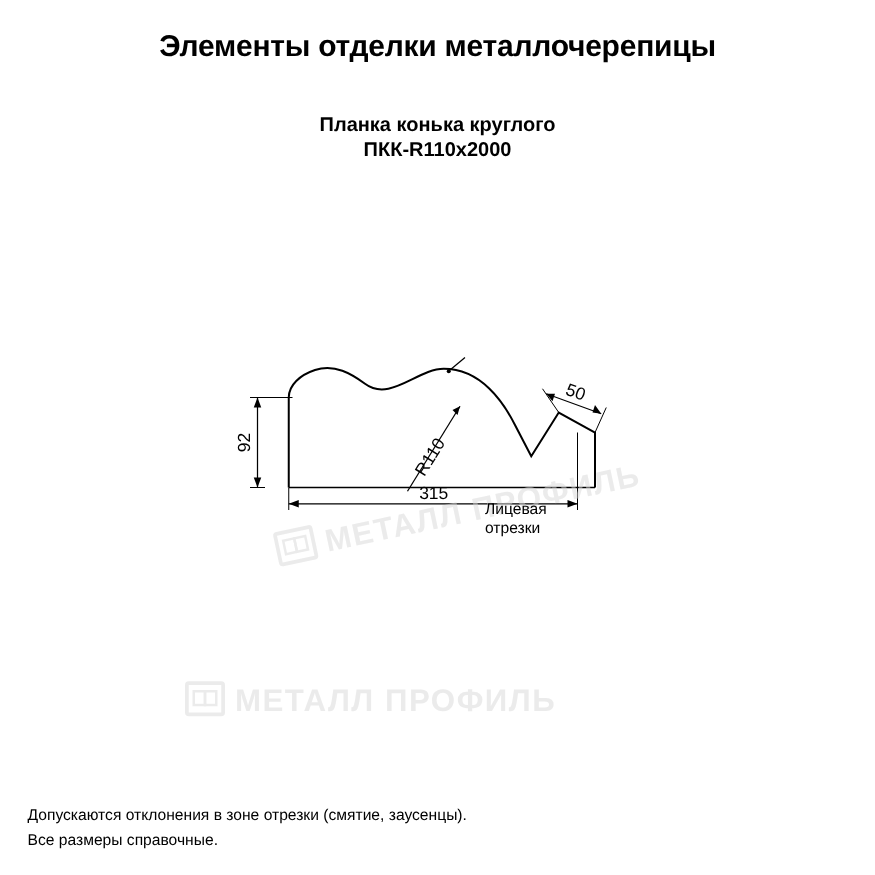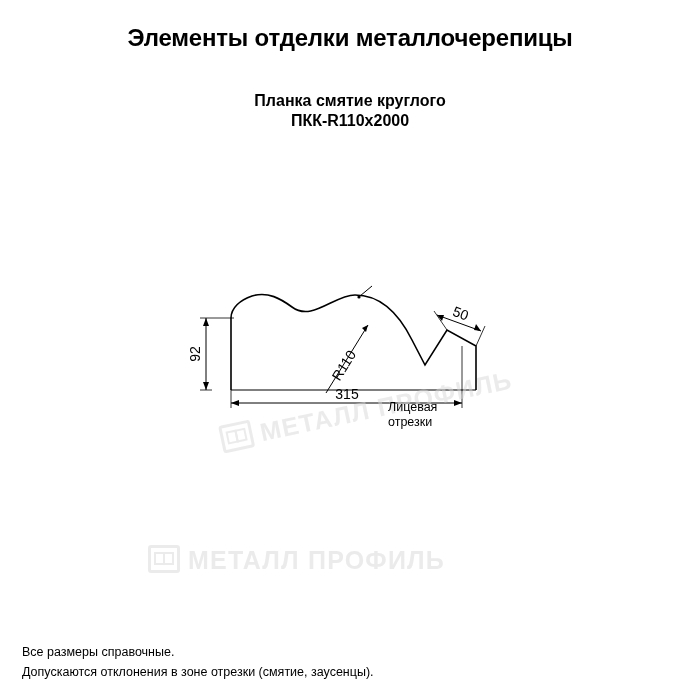--- a/index.html
+++ b/index.html
@@ -128,21 +128,21 @@
     font-size: 14px;
     fill: #000000;
   }
 </style>
 </head>
 <body>
 
 <div class="page">
 
   <div class="title">Элементы отделки металлочерепицы</div>
-  <div class="subtitle1">Планка смятие круглого</div>
+  <div class="subtitle1">Планка конька круглого</div>
   <div class="subtitle2">ПКК-R110х2000</div>
 
   <div class="drawing">
 
     
     <div class="watermark wm1">
       <span class="wm-text"><span class="wm-logo"></span><span>МЕТАЛЛ ПРОФИЛЬ</span></span>
     </div>
     <div class="watermark wm2">
       <span class="wm-text"><span class="wm-logo"></span><span>МЕТАЛЛ ПРОФИЛЬ</span></span>
@@ -199,17 +199,17 @@
     </svg>
 
     <div class="label-face">
       <div>Лицевая</div>
       <div>отрезки</div>
     </div>
 
   </div>
 
   <div class="footer">
+    <div>Допускаются отклонения в зоне отрезки (смятие, заусенцы).</div>
     <div>Все размеры справочные.</div>
-    <div>Допускаются отклонения в зоне отрезки (смятие, заусенцы).</div>
   </div>
 
 </div>
 
 </body></html>

